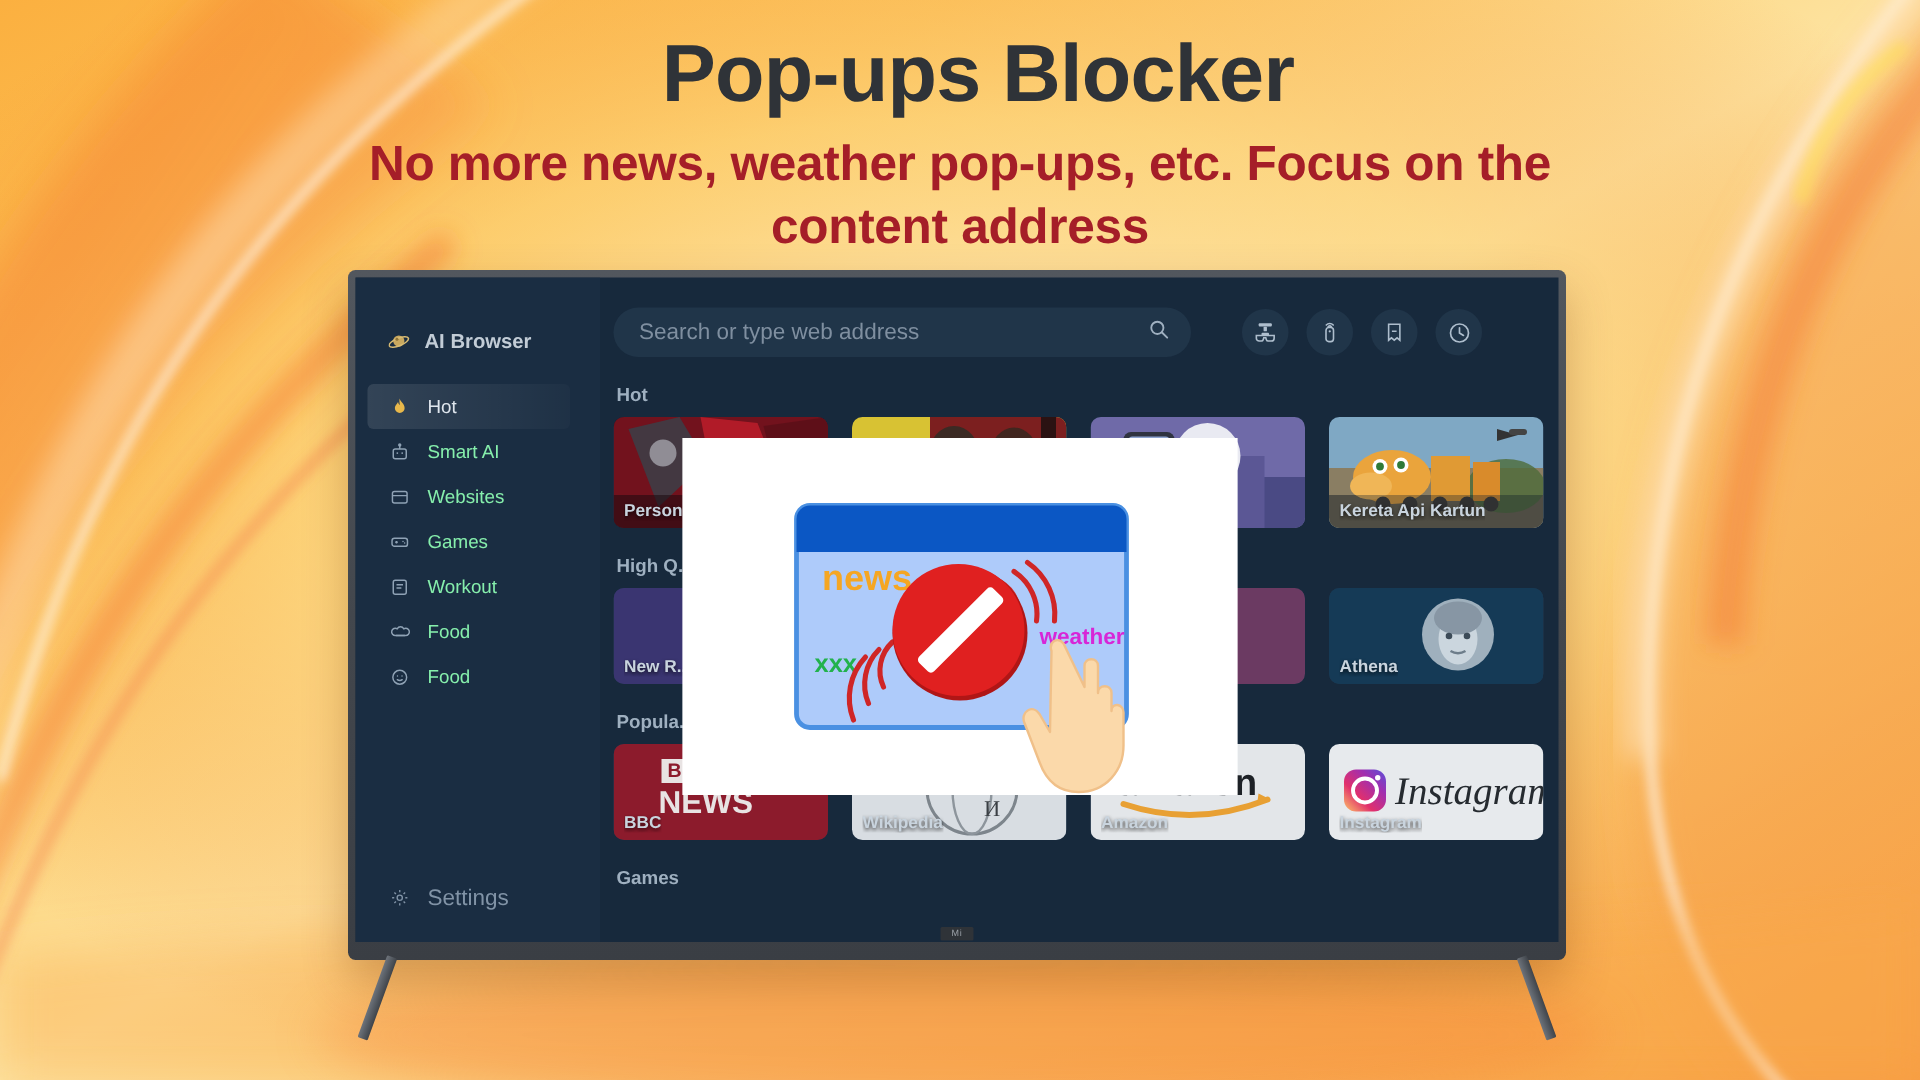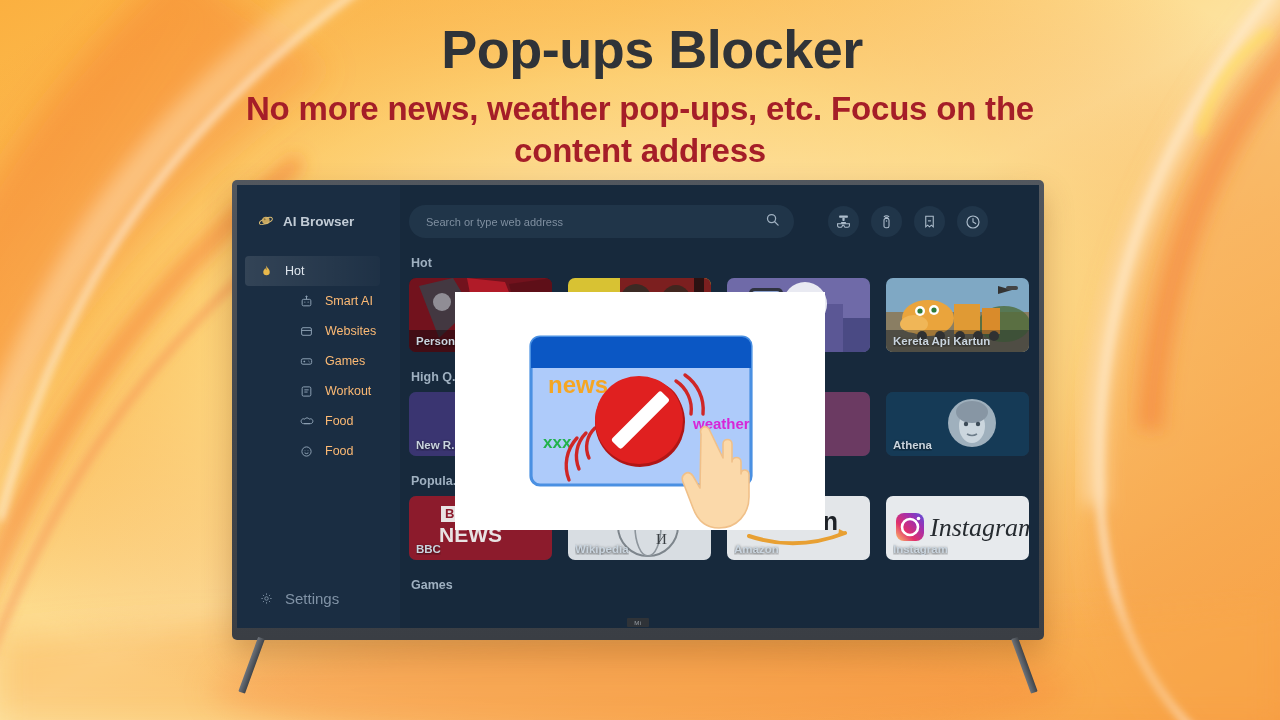--- a/index.html
+++ b/index.html
@@ -73,29 +73,28 @@
 
   
   .sidebar {
     width: 163px; height: 100%;
     background: #1a2d42;
     padding: 22px 0 0 0;
     display: flex; flex-direction: column;
     flex: 0 0 163px;
     position: relative;
   }
-  .brand { display: flex; align-items: center; gap: 9px; padding: 0 0 0 22px; height: 28px; }
+  .brand { display: flex; align-items: flex-end; gap: 9px; padding: 0 0 0 22px; height: 28px; }
   .brand-name { font-size: 13.5px; font-weight: bold; color: #c2ccd6; }
   .nav { margin-top: 21px; }
   .nav-item {
     display: flex; align-items: center; gap: 11px;
     height: 30px; padding-left: 22px;
-    color: #fdba74; font-size: 12.5px;
+    color: #86efac; font-size: 12.5px;
     margin-bottom: 0px;
-    margin-left: 40px;
   }
   .nav-item.active {
     background: linear-gradient(90deg, rgba(255,255,255,.11), rgba(255,255,255,.02));
     color: #dfe6ed; border-radius: 4px;
     margin-right: 20px; margin-left: 8px; padding-left: 14px;
   }
   .nav-ico { width: 15px; height: 15px; display: inline-flex; align-items: center; justify-content: center; flex: 0 0 15px; }
   .nav-ico svg { display: block; }
   .settings-row {
     position: absolute; bottom: 21px; left: 0; width: 100%;
@@ -108,21 +107,21 @@
   .topbar { display: flex; align-items: center; gap: 0; padding-right: 14px; }
   .search {
     position: relative;
     width: 385px; height: 33px;
     background: #203549; border-radius: 17px;
     display: flex; align-items: center;
     padding: 0 14px 0 17px;
   }
   .search input {
     background: transparent; border: 0; outline: none;
-    color: #b9c5d1; font-size: 11px; flex: 1;
+    color: #b9c5d1; font-size: 15px; flex: 1;
     font-family: "Liberation Sans", sans-serif;
   }
   .search input::placeholder { color: #7f8fa0; }
   .actions { display: flex; align-items: center; gap: 12px; margin-left: 34px; }
   .act-btn {
     width: 31px; height: 31px; border-radius: 50%;
     background: #203549;
     display: flex; align-items: center; justify-content: center;
   }
 

